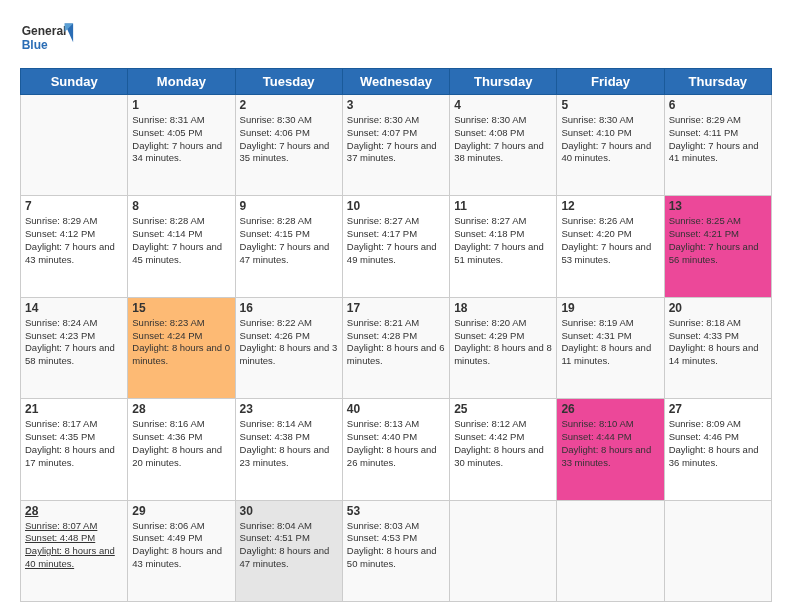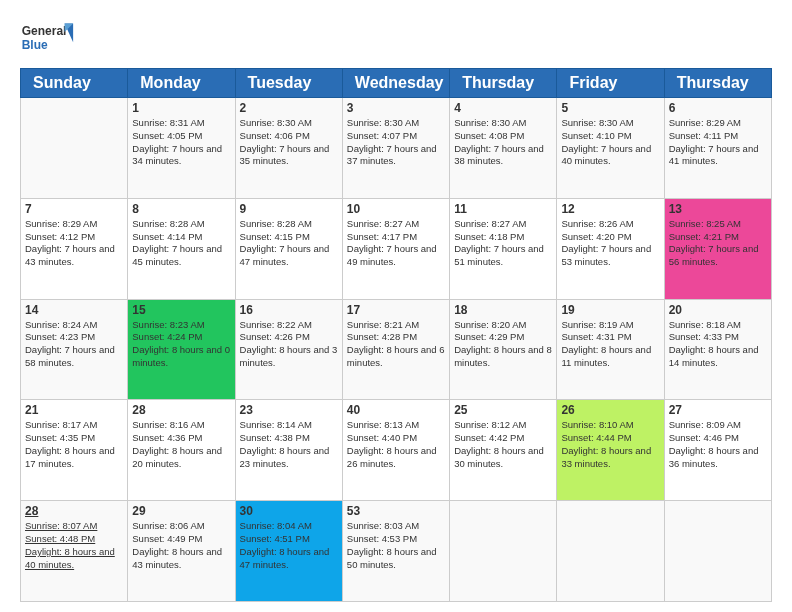--- a/index.html
+++ b/index.html
@@ -38,24 +38,24 @@
     .calendar {
       flex: 1;
       border: 1px solid #ccc;
       border-collapse: collapse;
       width: 100%;
       table-layout: fixed;
     }
     .calendar th {
       background: #2a6db5;
       color: #fff;
-      font-size: 16px;
+      font-size: 13px;
       font-weight: bold;
-      padding: 5px 12px;
-      text-align: left;
+      padding: 5px 5px;
+      text-align: center;
       border: 1px solid #1a5a9a;
     }
     .calendar td {
       vertical-align: top;
       border: 1px solid #ccc;
       padding: 3px 4px;
       font-size: 10px;
       color: #333;
       height: 88px;
       background: #fff;
@@ -174,21 +174,21 @@
           <td style="background: #ec4899; margin-left: 6px;">
             <span class="day-number">13</span>
             <div class="day-info">Sunrise: 8:25 AM<br>Sunset: 4:21 PM<br>Daylight: 7 hours and 56 minutes.</div>
           </td>
         </tr>
         <tr>
           <td style="background: rgb(249, 249, 249);">
             <span class="day-number">14</span>
             <div class="day-info">Sunrise: 8:24 AM<br>Sunset: 4:23 PM<br>Daylight: 7 hours and 58 minutes.</div>
           </td>
-          <td style="background: #22c55e;">
+          <td style="background: #fdba74;">
             <span class="day-number">15</span>
             <div class="day-info">Sunrise: 8:23 AM<br>Sunset: 4:24 PM<br>Daylight: 8 hours and 0 minutes.</div>
           </td>
           <td style="background: rgb(249, 249, 249);">
             <span class="day-number">16</span>
             <div class="day-info">Sunrise: 8:22 AM<br>Sunset: 4:26 PM<br>Daylight: 8 hours and 3 minutes.</div>
           </td>
           <td style="background: rgb(249, 249, 249);">
             <span class="day-number">17</span>
             <div class="day-info">Sunrise: 8:21 AM<br>Sunset: 4:28 PM<br>Daylight: 8 hours and 6 minutes.</div>
@@ -220,39 +220,39 @@
             <div class="day-info">Sunrise: 8:14 AM<br>Sunset: 4:38 PM<br>Daylight: 8 hours and 23 minutes.</div>
           </td>
           <td style="background: rgb(255, 255, 255);">
             <span class="day-number">40</span>
             <div class="day-info">Sunrise: 8:13 AM<br>Sunset: 4:40 PM<br>Daylight: 8 hours and 26 minutes.</div>
           </td>
           <td style="background: rgb(255, 255, 255);">
             <span class="day-number">25</span>
             <div class="day-info">Sunrise: 8:12 AM<br>Sunset: 4:42 PM<br>Daylight: 8 hours and 30 minutes.</div>
           </td>
-          <td style="background: #bef264;">
+          <td style="background: #ec4899;">
             <span class="day-number">26</span>
             <div class="day-info">Sunrise: 8:10 AM<br>Sunset: 4:44 PM<br>Daylight: 8 hours and 33 minutes.</div>
           </td>
           <td style="background: rgb(255, 255, 255);">
             <span class="day-number">27</span>
             <div class="day-info">Sunrise: 8:09 AM<br>Sunset: 4:46 PM<br>Daylight: 8 hours and 36 minutes.</div>
           </td>
         </tr>
         <tr>
           <td style="background: rgb(249, 249, 249); text-decoration: underline;">
             <span class="day-number">28</span>
             <div class="day-info">Sunrise: 8:07 AM<br>Sunset: 4:48 PM<br>Daylight: 8 hours and 40 minutes.</div>
           </td>
           <td style="background: rgb(249, 249, 249);">
             <span class="day-number">29</span>
             <div class="day-info">Sunrise: 8:06 AM<br>Sunset: 4:49 PM<br>Daylight: 8 hours and 43 minutes.</div>
           </td>
-          <td style="background: #0ea5e9;">
+          <td style="background: #e5e5e5;">
             <span class="day-number">30</span>
             <div class="day-info">Sunrise: 8:04 AM<br>Sunset: 4:51 PM<br>Daylight: 8 hours and 47 minutes.</div>
           </td>
           <td style="background: rgb(249, 249, 249);">
             <span class="day-number">53</span>
             <div class="day-info">Sunrise: 8:03 AM<br>Sunset: 4:53 PM<br>Daylight: 8 hours and 50 minutes.</div>
           </td>
           <td class="empty-cell" style="background: rgb(249, 249, 249);"></td>
           <td class="empty-cell" style="background: rgb(249, 249, 249);"></td>
           <td class="empty-cell" style="background: rgb(249, 249, 249);"></td>

